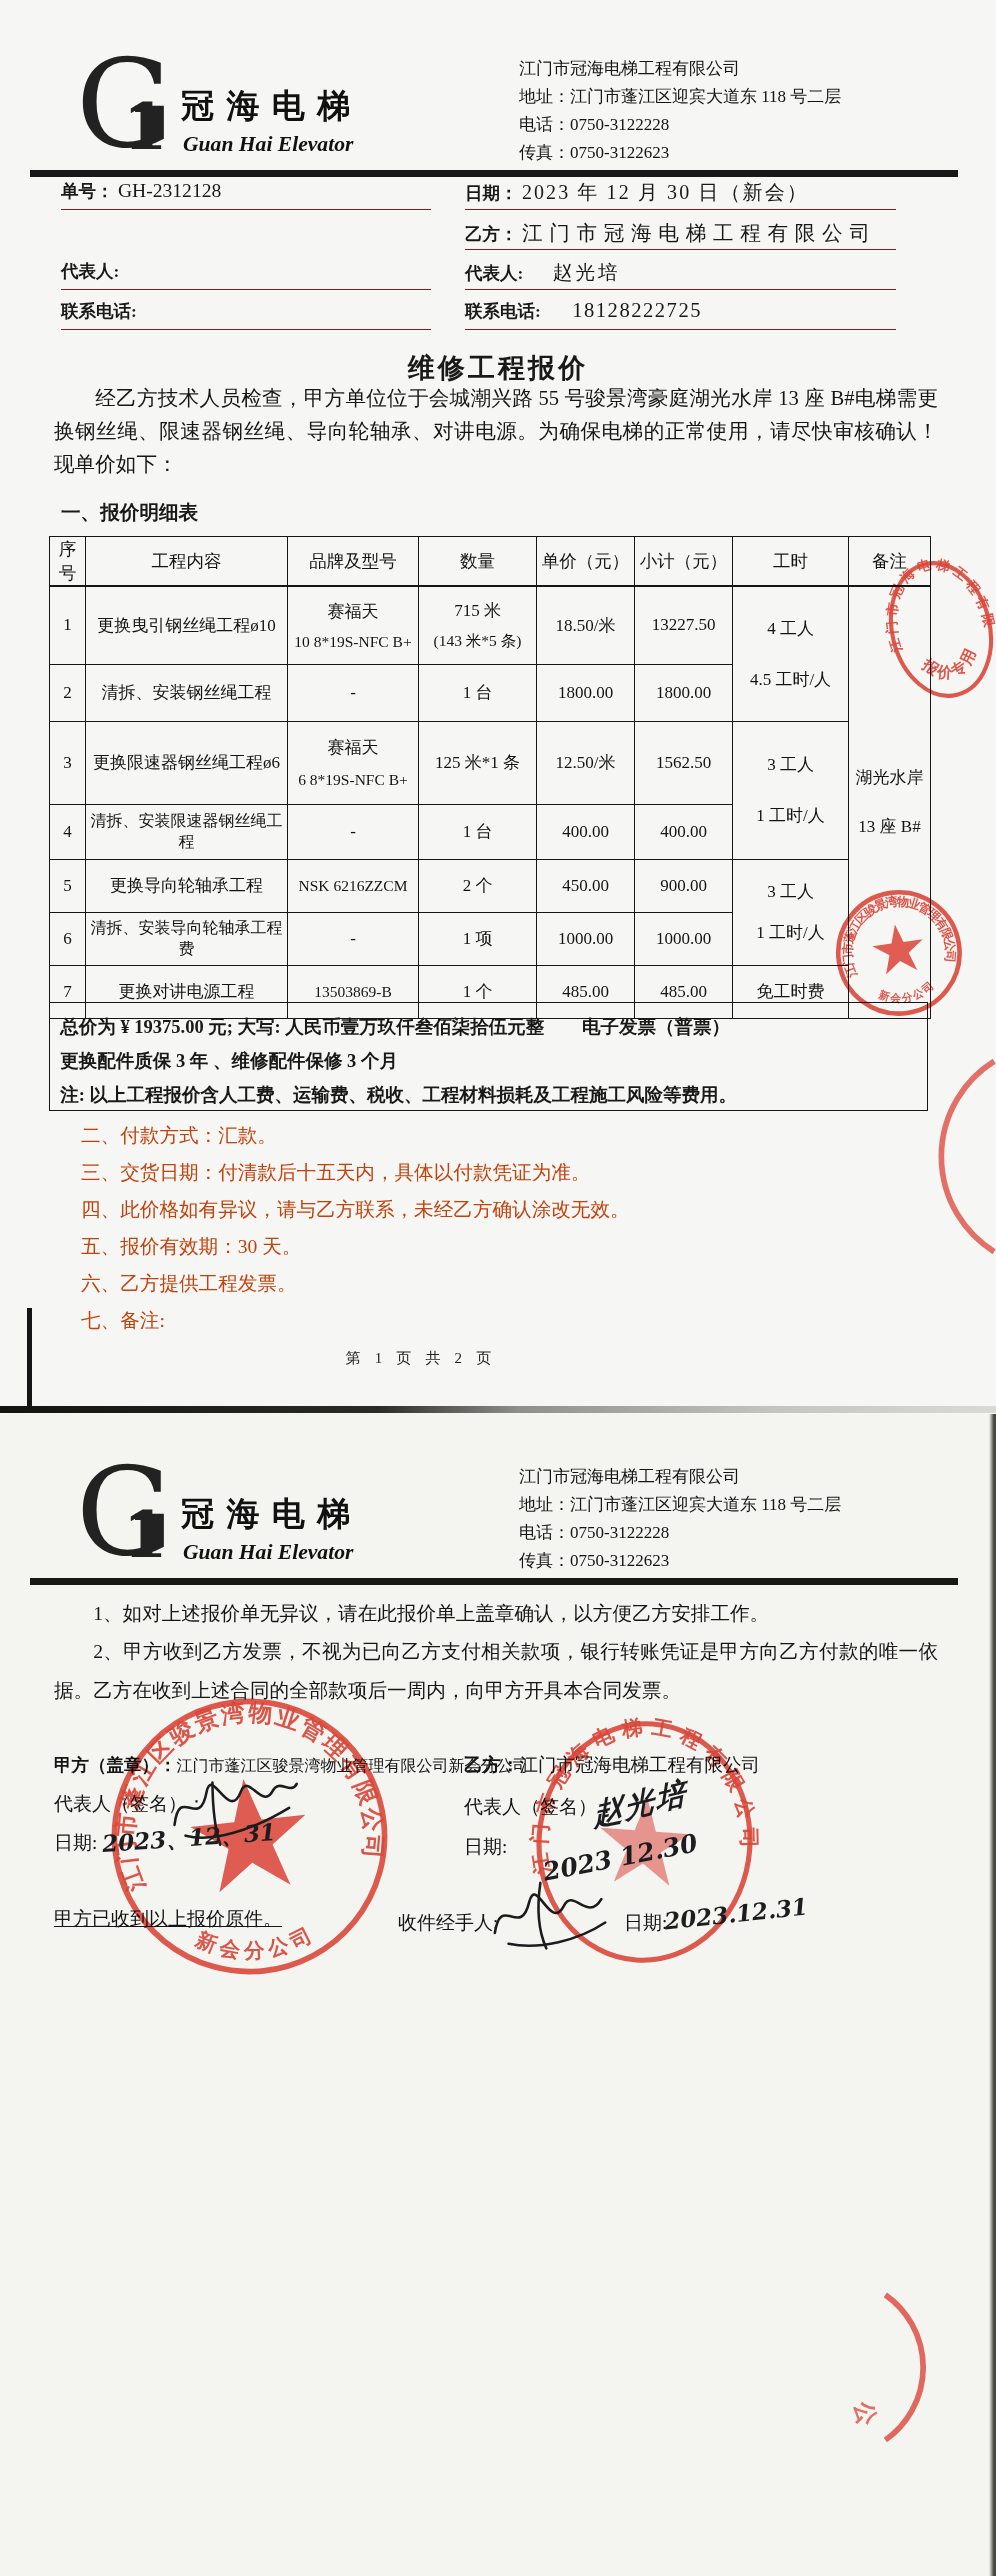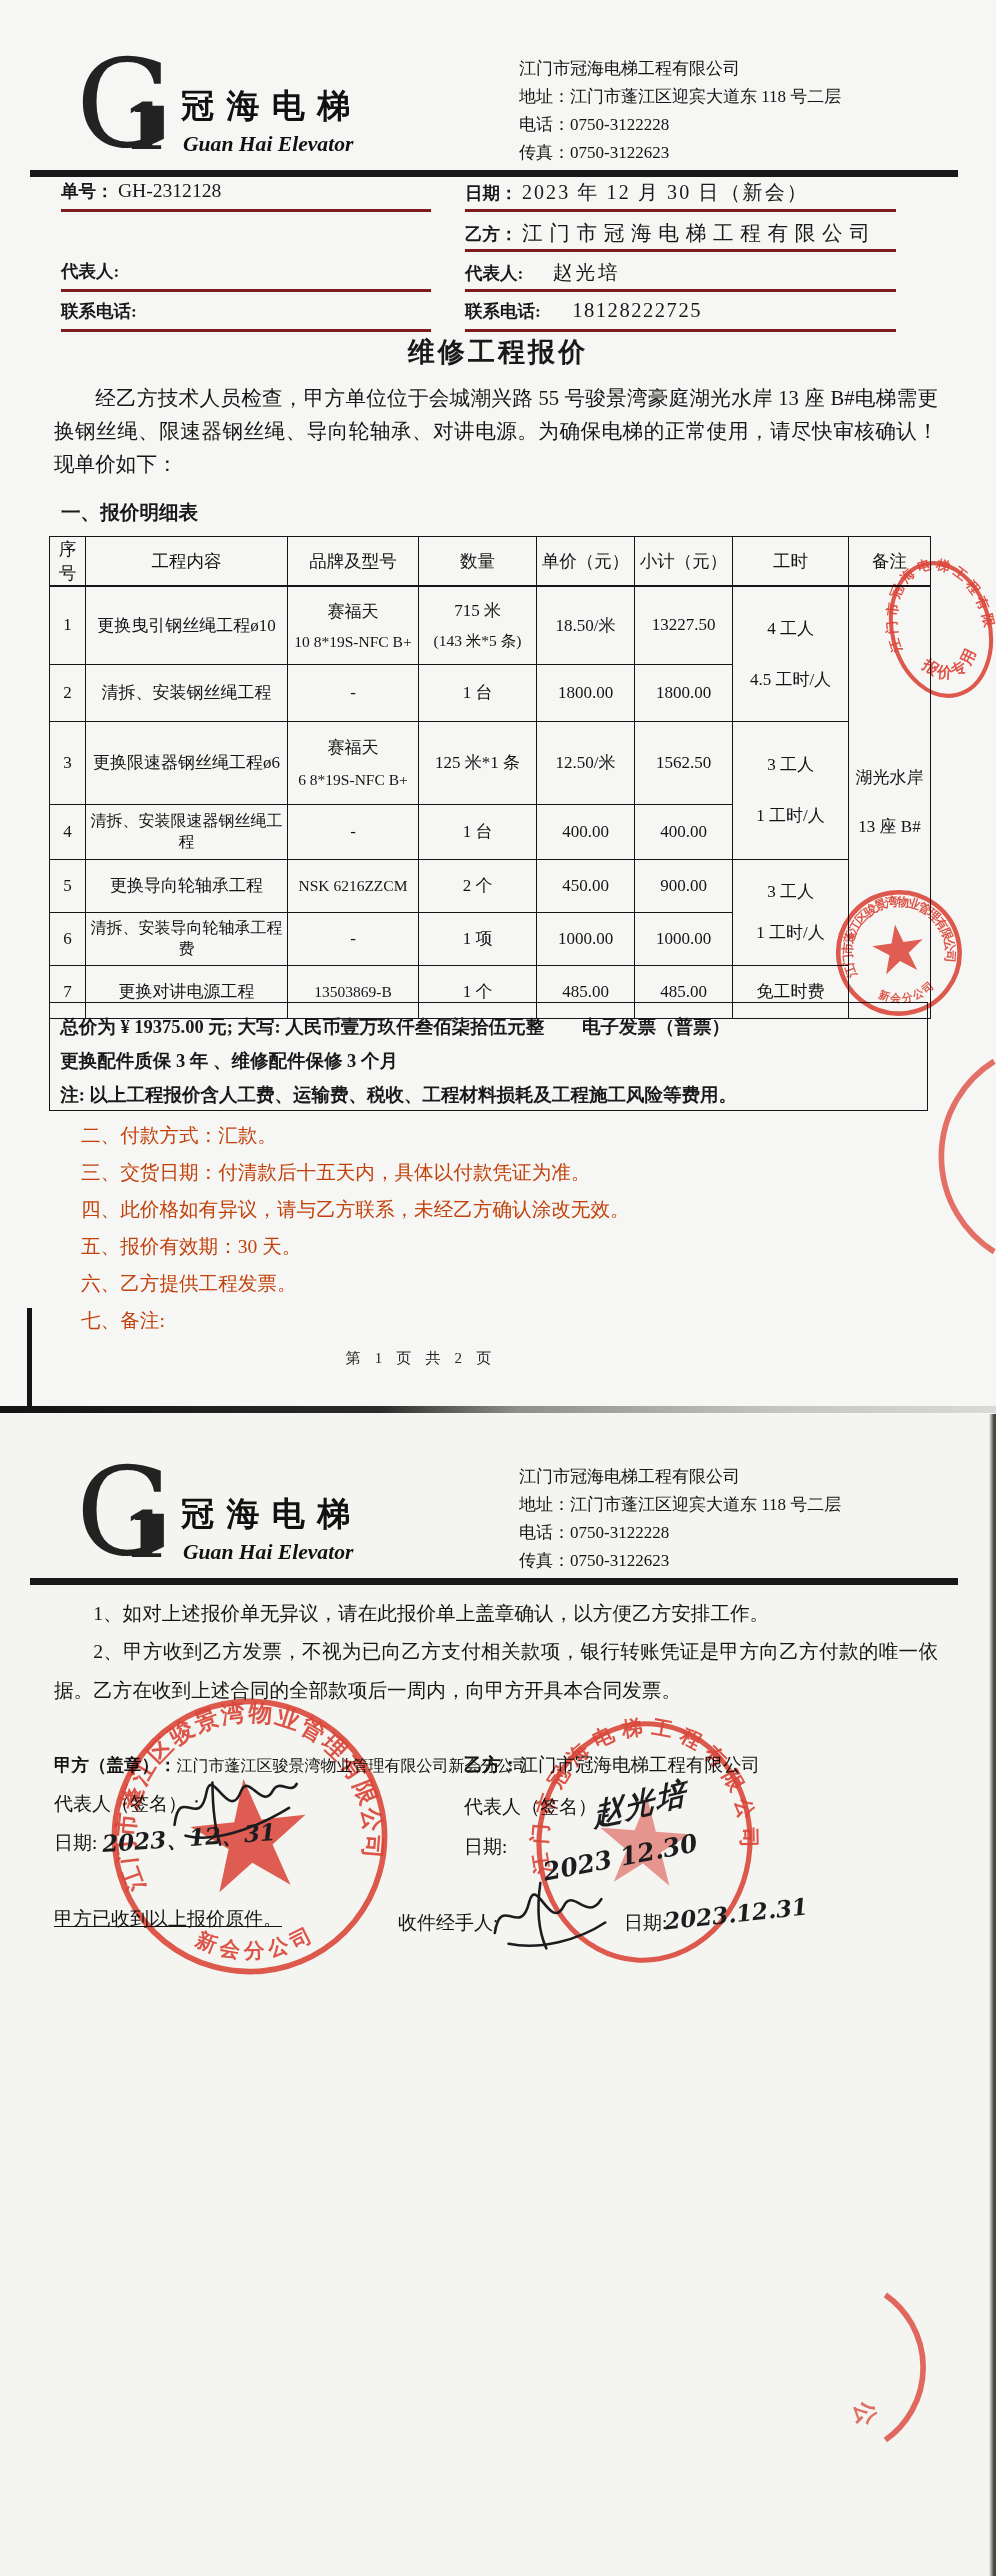--- a/index.html
+++ b/index.html
@@ -10,23 +10,23 @@
   .page2{background:#f4f5f1;}
   
   .logo-g{font-family:"DejaVu Serif",serif;font-size:122px;line-height:1;font-weight:500;color:#222;}
   .logo-digit{font-family:"DejaVu Serif",serif;font-size:64px;font-weight:700;color:#222;}
   .brand-cn{font-size:33px;font-weight:700;letter-spacing:12.4px;color:#111;}
   .brand-en{font-size:21.6px;font-weight:700;font-style:italic;color:#111;}
   .company{font-size:17px;line-height:28px;color:#141414;white-space:nowrap;}
   .divider{height:6.7px;background:#181818;}
   
   .frow{position:absolute;left:61px;width:897px;height:33px;font-size:17.5px;white-space:nowrap;}
-  .fgroup{position:absolute;top:0;height:30px;border-bottom:3px solid #7f1d1d;}
+  .fgroup{position:absolute;top:0;height:30px;border-bottom:1px solid #7f1d1d;}
   .flabel{font-weight:700;}
-  .doc-title{position:absolute;left:0;width:996px;text-align:center;font-size:27px;font-weight:700;letter-spacing:3.1px;}
+  .doc-title{position:absolute;left:0;width:996px;text-align:center;font-size:27px;font-weight:700;letter-spacing:3.1px;margin-top:16px;}
   .para{position:absolute;font-size:20.6px;line-height:33px;text-align:justify;text-indent:2em;color:#161616;}
   .sec{position:absolute;font-size:19.6px;font-weight:600;}
   
   table.quote{position:absolute;left:49px;top:536px;width:882px;border-collapse:collapse;
               border:1.5px solid #161616;table-layout:fixed;font-size:17px;color:#141414;}
   table.quote td,table.quote th{border:1px solid #161616;text-align:center;vertical-align:middle;
               padding:0 2.1px;font-weight:400;overflow:hidden;}
   table.quote th{border-bottom:2.6px double #161616;font-size:17.5px;}
   tr.hdr-r{height:37px;} tr.r1{height:78px;} tr.r2{height:57px;} tr.r3{height:83px;}
   tr.r4{height:55px;} tr.r5{height:53px;} tr.r6{height:53px;} tr.r7{height:53px;}

